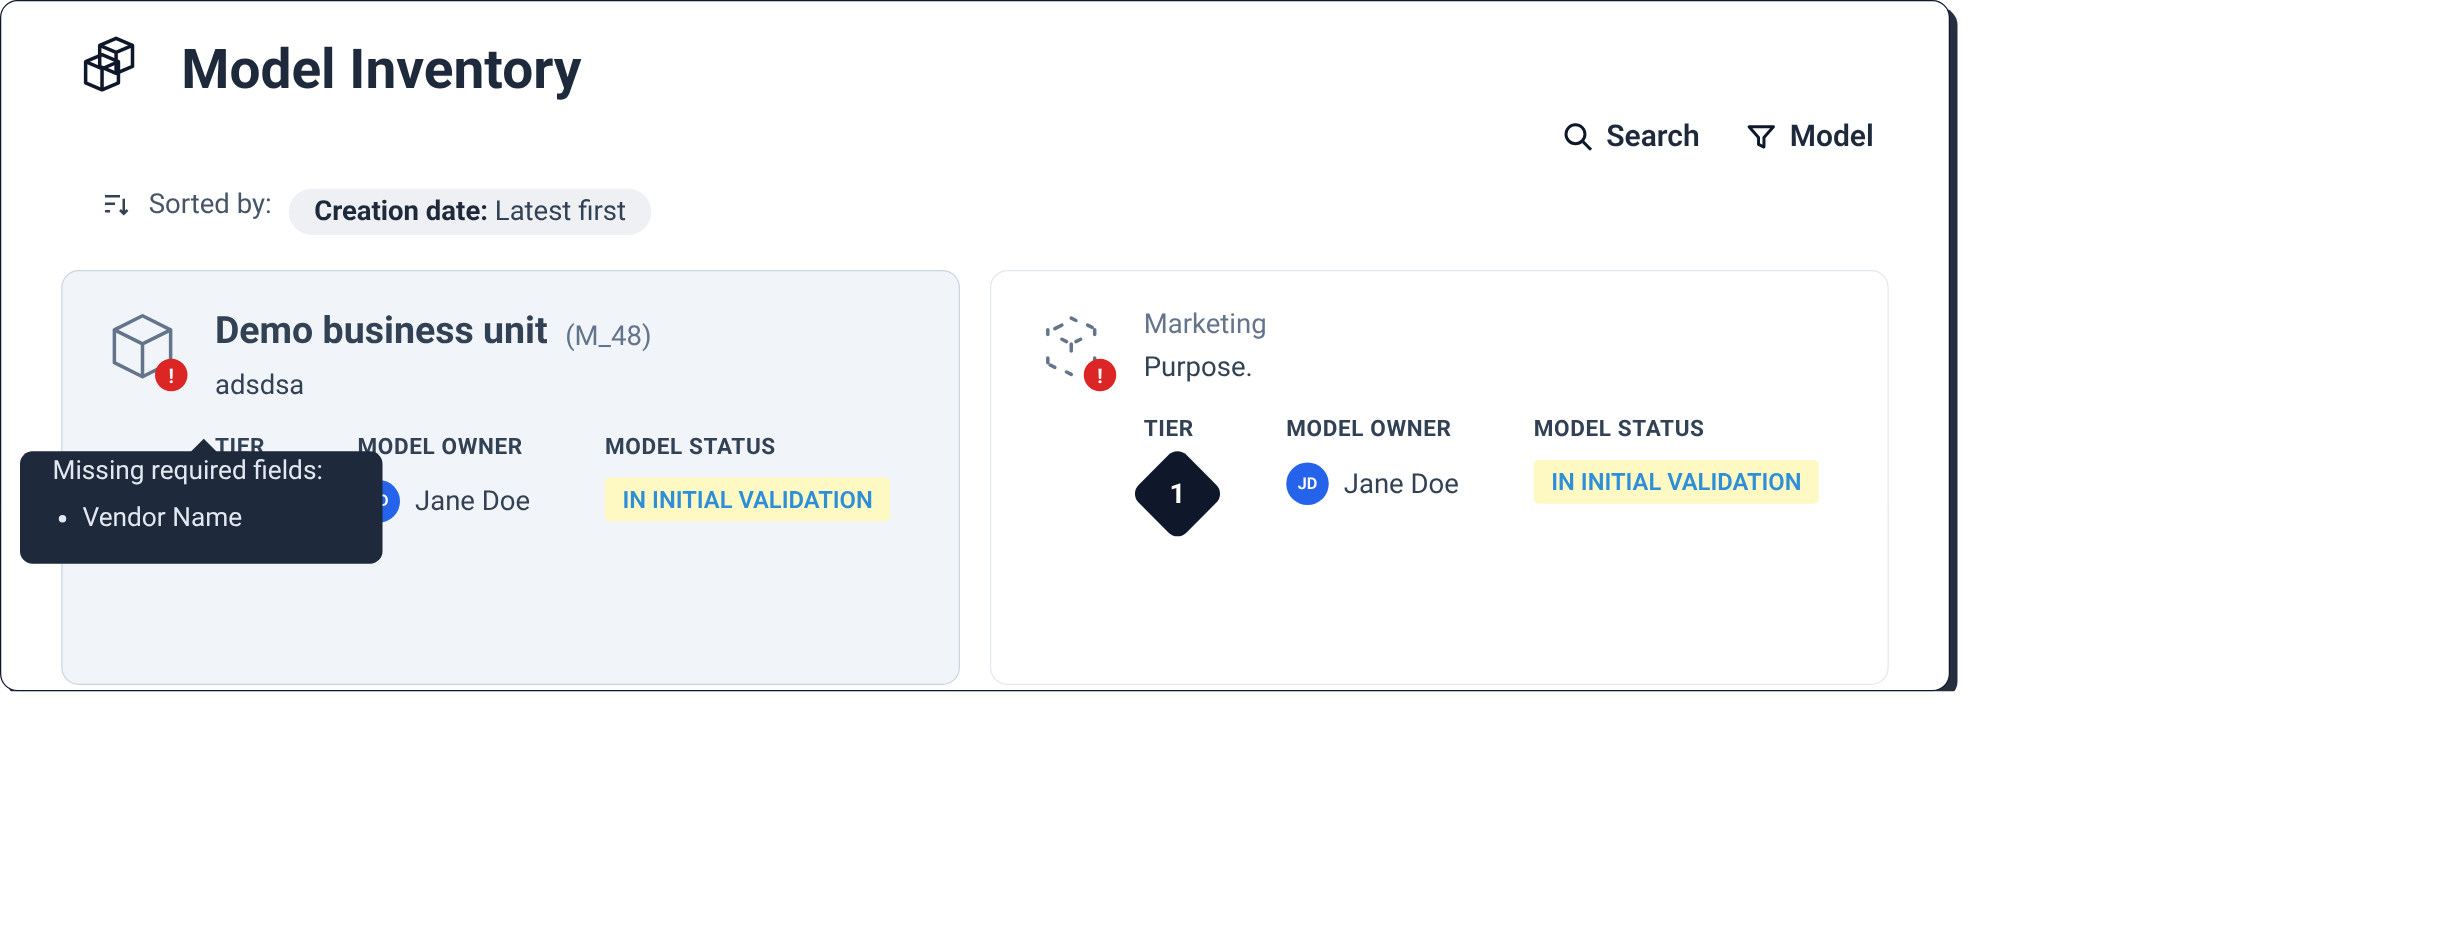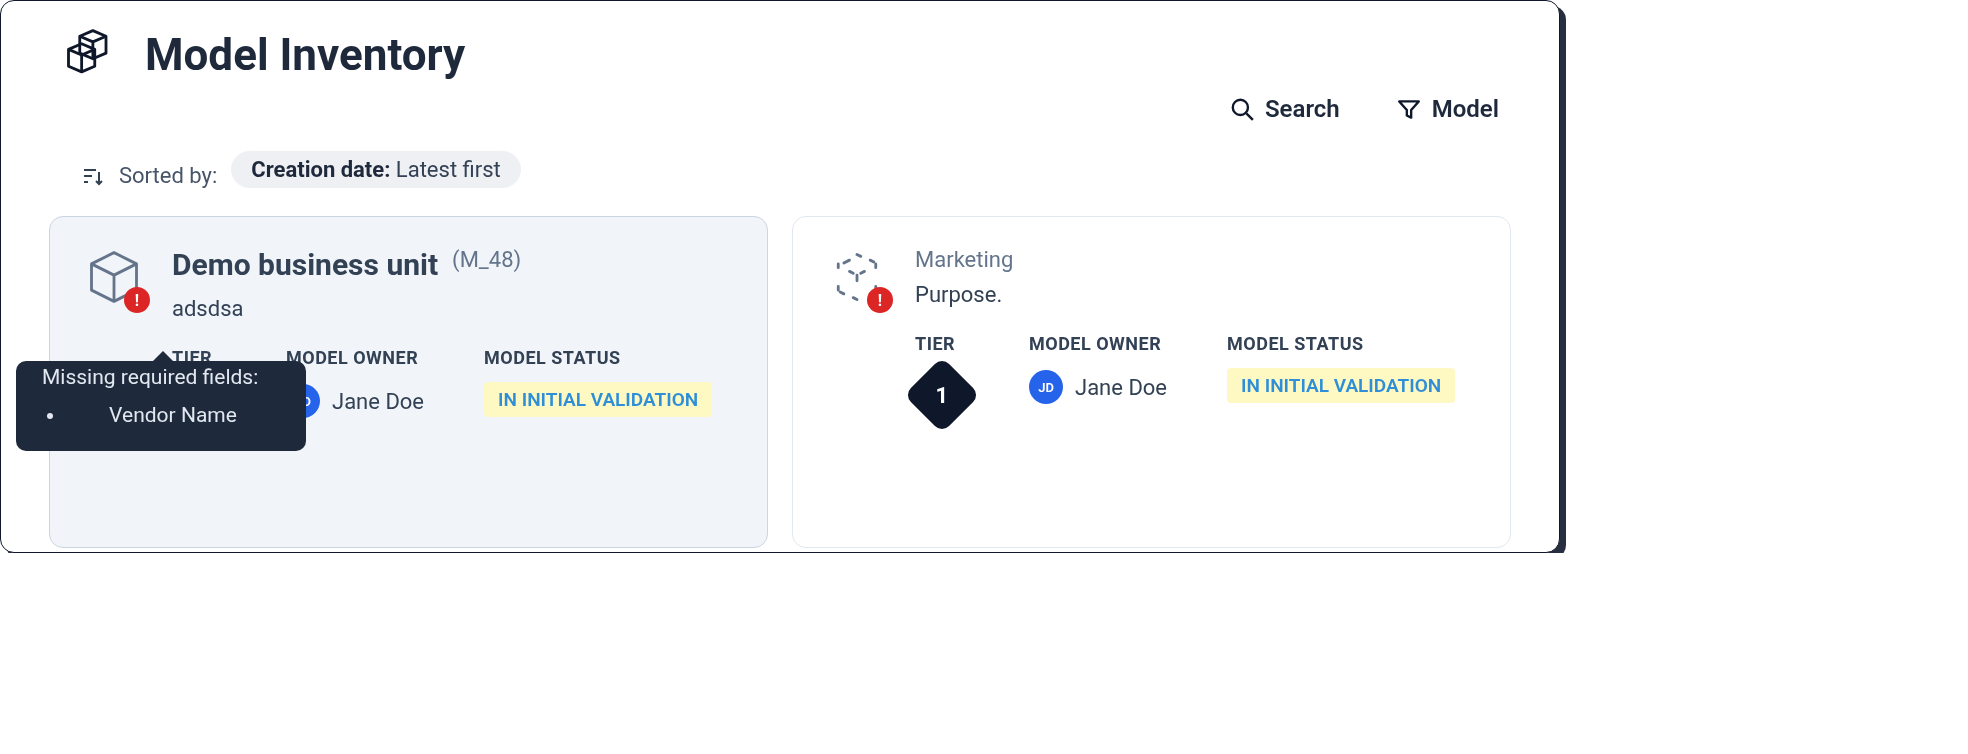--- a/index.html
+++ b/index.html
@@ -27,36 +27,36 @@
   }
   .header-icon { width: 60px; height: 60px; flex-shrink: 0; }
   .header-title {
     font-size: 44px;
     font-weight: 700;
     color: #1e293b;
   }
   .toolbar {
     display: flex;
     justify-content: flex-end;
-    gap: 56px;
+    gap: 36px;
     padding: 10px 60px 0 60px;
   }
   .toolbar-btn {
     display: flex;
     align-items: center;
     gap: 10px;
     font-size: 24px;
     font-weight: 600;
     color: #1e293b;
     cursor: pointer;
   }
   .toolbar-btn svg { width: 26px; height: 26px; }
   .sortbar {
     display: flex;
-    align-items: flex-end;
+    align-items: flex-start;
     gap: 14px;
     padding: 28px 60px 0 80px;
   }
   .sort-icon { width: 24px; height: 24px; }
   .sort-label { font-size: 22px; color: #475569; }
   .sort-pill {
     background: #eef0f3;
     border-radius: 999px;
     padding: 6px 20px;
     font-size: 22px;
@@ -90,21 +90,21 @@
     background: #dc2626;
     display: flex;
     align-items: center;
     justify-content: center;
     color: #fff;
     font-weight: 700;
     font-size: 16px;
   }
   .card-body { flex: 1; }
   .card-category { font-size: 22px; color: #64748b; margin-bottom: 10px; }
-  .card-title-row { display: flex; align-items: flex-start; gap: 14px; margin-bottom: 14px; }
+  .card-title-row { display: flex; align-items: flex-end; gap: 14px; margin-bottom: 14px; }
   .card-title { font-size: 30px; font-weight: 700; color: #334155; }
   .card-id { font-size: 22px; color: #64748b; }
   .card-purpose { font-size: 22px; color: #334155; margin-bottom: 26px; }
   .card-stats { display: flex; gap: 60px; }
   .stat { display: flex; flex-direction: column; gap: 10px; }
   .stat-label { font-size: 18px; font-weight: 700; color: #334155; letter-spacing: 0.5px; }
   .tier-diamond {
     width: 54px;
     height: 54px;
     position: relative;
@@ -155,21 +155,21 @@
   .tooltip::before {
     content: "";
     position: absolute;
     top: -10px;
     left: 135px;
     border-left: 12px solid transparent;
     border-right: 12px solid transparent;
     border-bottom: 12px solid #1e293b;
   }
   .tooltip-title { margin-bottom: 14px; }
-  .tooltip ul { list-style: disc; padding-left: 24px; text-align: center; }
+  .tooltip ul { list-style: disc; padding-left: 24px; }
 </style>
 </head>
 <body>
 
 <div class="frame">
 
   <div class="header">
     <svg class="header-icon" viewBox="0 0 64 64" fill="none" stroke="#0f172a" stroke-width="3" stroke-linejoin="round">
       <path d="M20 12 L34 6 L48 12 L48 30 L34 36 L20 30 Z"></path>
       <path d="M20 12 L34 18 L48 12 M34 18 L34 36"></path>

